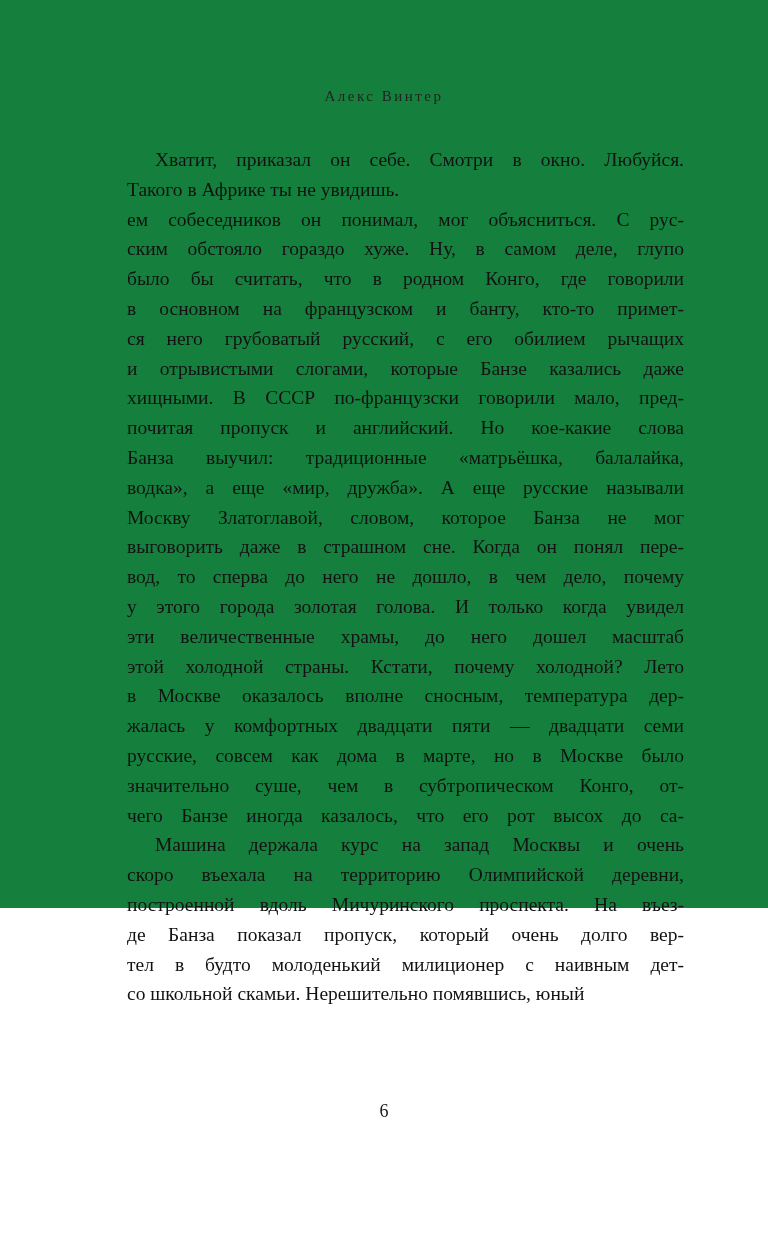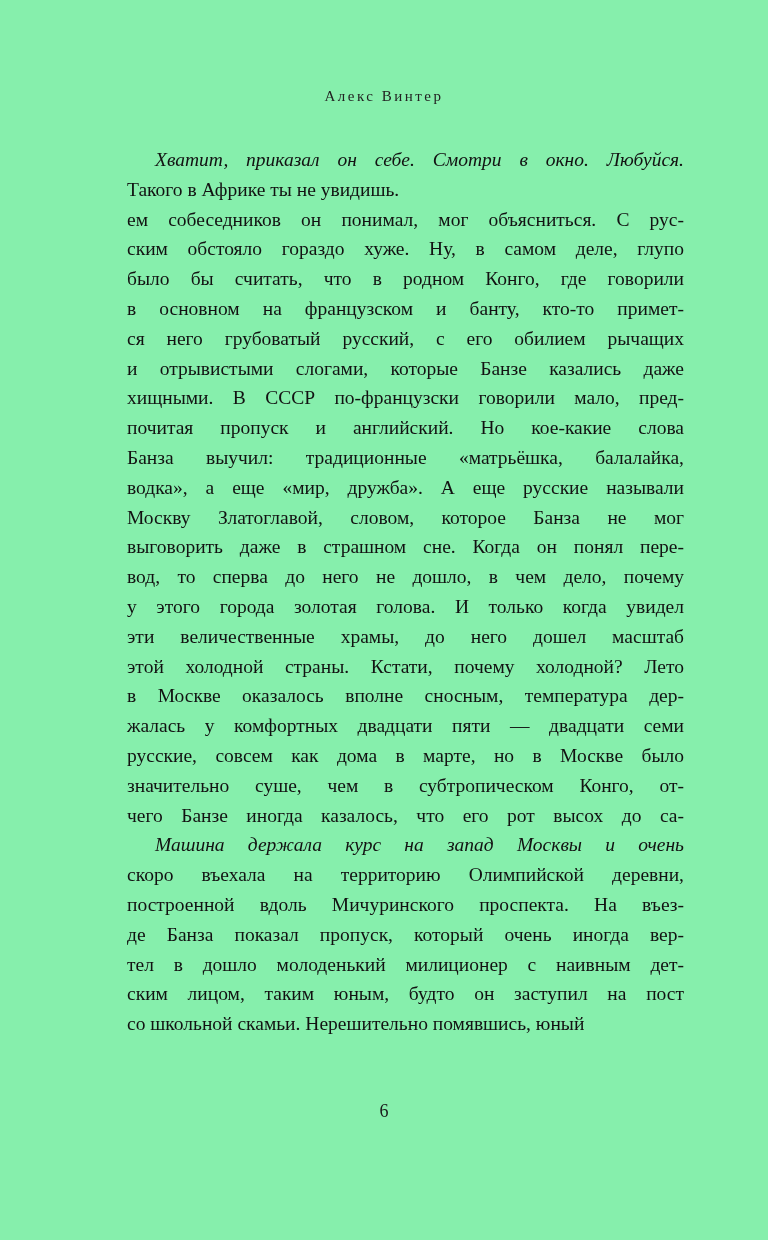--- a/index.html
+++ b/index.html
@@ -10,22 +10,22 @@
   body {
     width: 768px;
     height: 1240px;
     font-family: "Liberation Serif", "DejaVu Serif", serif;
     color: #161616;
     overflow: hidden;
   }
   .page {
     position: relative;
     width: 768px;
-    height: 1240px;
-    background: #86efac;
+    height: 908px;
+    background: #15803d;
   }
   .running-header {
     position: absolute;
     top: 88px;
     left: 0;
     width: 100%;
     text-align: center;
     font-size: 15px;
     letter-spacing: 2.5px;
     color: #222222;
@@ -39,21 +39,20 @@
     line-height: 29.8px;
     color: #121212;
   }
   .line {
     text-align: justify;
     text-align-last: justify;
     -moz-text-align-last: justify;
   }
   .line.para-first {
     text-indent: 28px;
-    font-style: italic;
   }
   .line.para-last {
     text-align: right;
     text-align-last: left;
     -moz-text-align-last: left;
   }
   .page-number {
     position: absolute;
     top: 1101px;
     left: 0;
@@ -89,20 +88,19 @@
       <div class="line">эти величественные храмы, до него дошел масштаб</div>
       <div class="line">этой холодной страны. Кстати, почему холодной? Лето</div>
       <div class="line">в Москве оказалось вполне сносным, температура дер-</div>
       <div class="line">жалась у комфортных двадцати пяти — двадцати семи</div>
       <div class="line">русские, совсем как дома в марте, но в Москве было</div>
       <div class="line">значительно суше, чем в субтропическом Конго, от-</div>
       <div class="line">чего Банзе иногда казалось, что его рот высох до са-</div>
       <div class="line para-first">Машина держала курс на запад Москвы и очень</div>
       <div class="line">скоро въехала на территорию Олимпийской деревни,</div>
       <div class="line">построенной вдоль Мичуринского проспекта. На въез-</div>
-      <div class="line">де Банза показал пропуск, который очень иногда вер-</div>
-      <div class="line">тел в дошло молоденький милиционер с наивным дет-</div>
-      <div class="line">ским лицом, таким юным, будто он заступил на пост</div>
+      <div class="line">де Банза показал пропуск, который очень долго вер-</div>
+      <div class="line">тел в будто молоденький милиционер с наивным дет-</div>
       <div class="line para-last">со школьной скамьи. Нерешительно помявшись, юный</div>
     </div>
 
   <div class="page-number">6</div>
 </div>
 
 </body></html>

